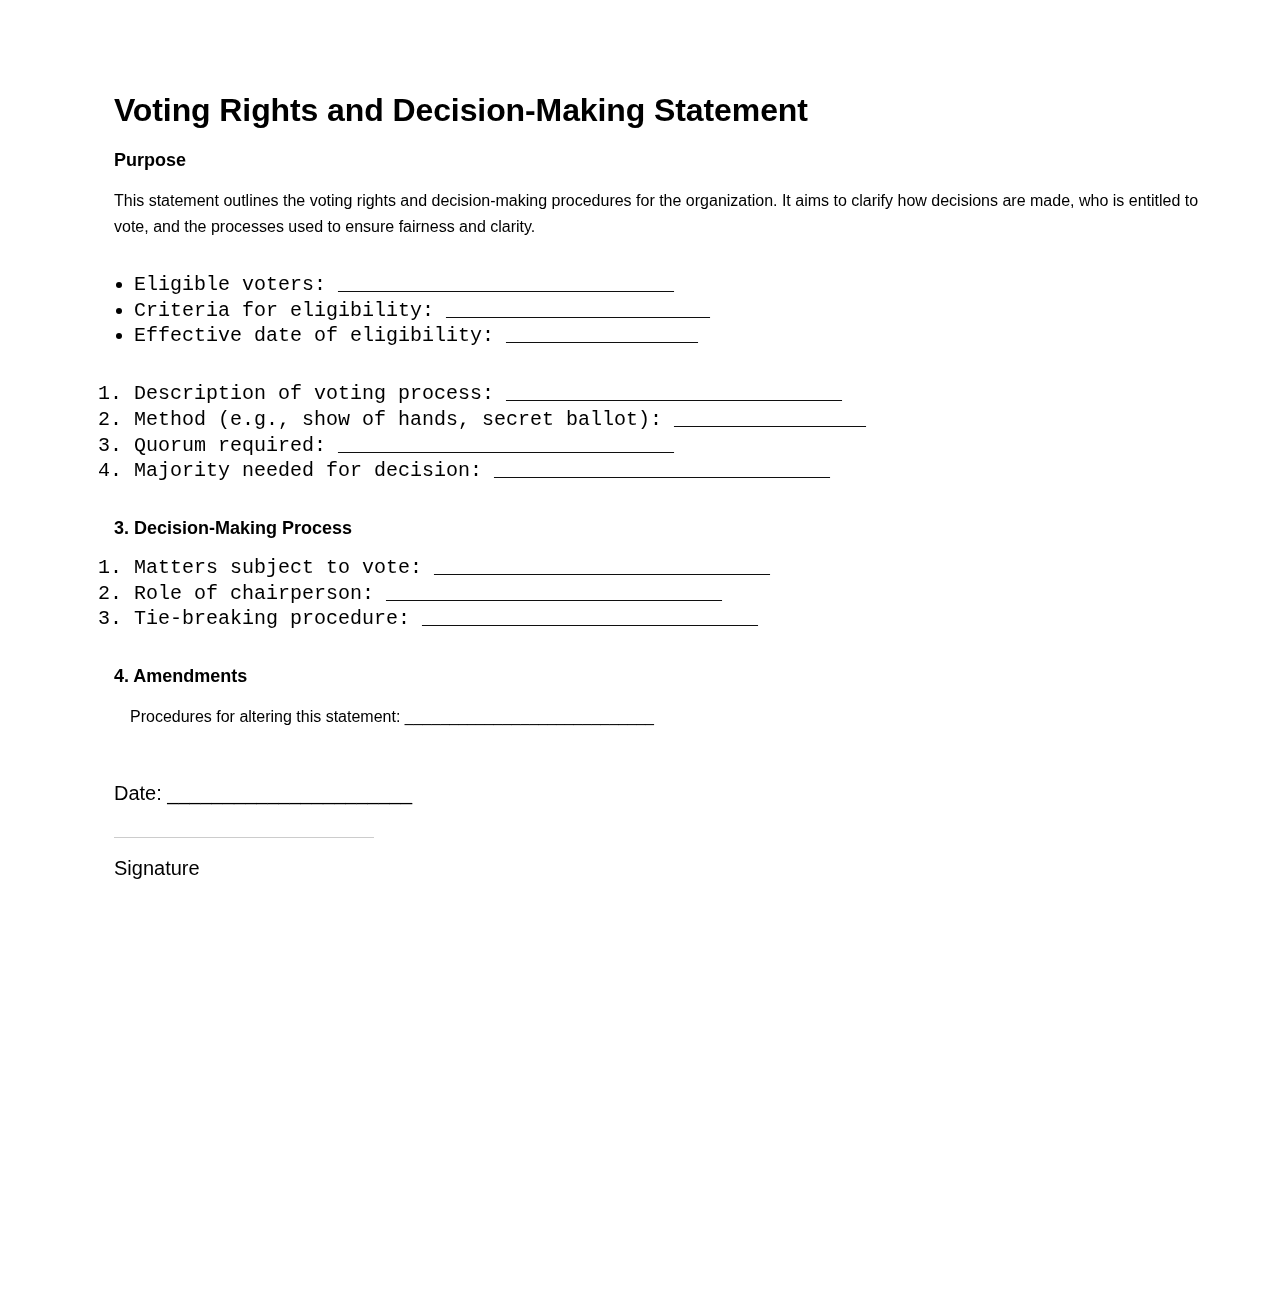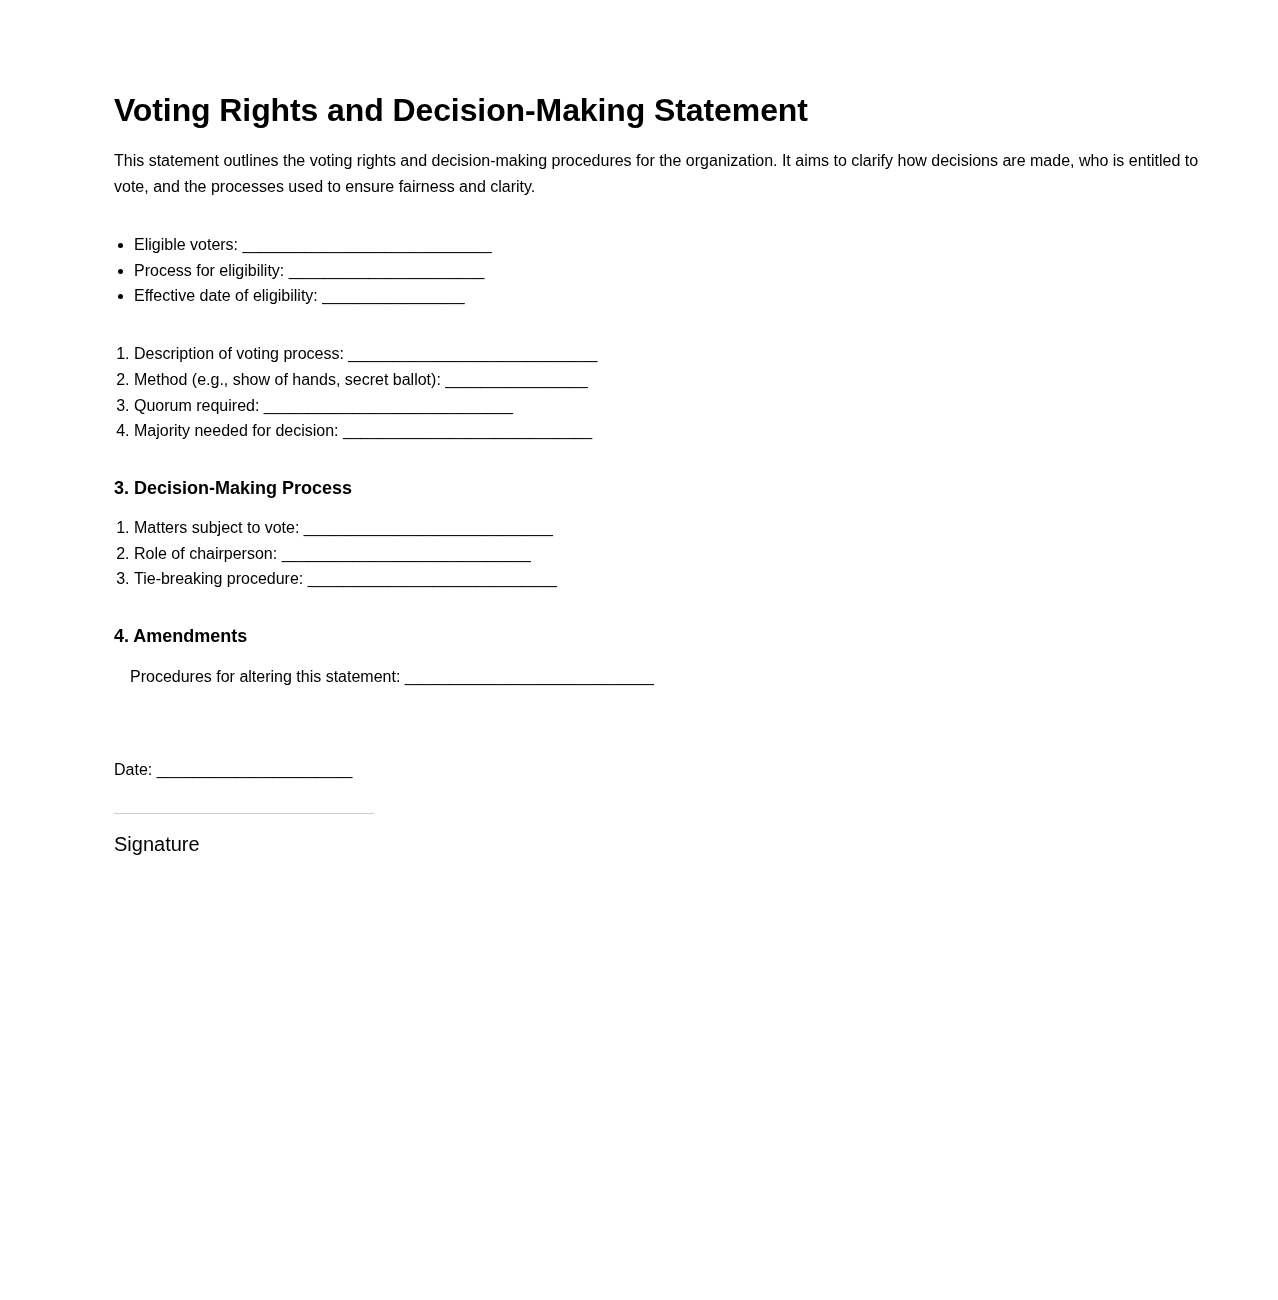--- a/index.html
+++ b/index.html
@@ -27,47 +27,49 @@
   p.body-text {
     font-size: 16px;
     line-height: 26px;
     margin: 16px 0 0 0;
   }
   .section { margin-top: 32px; }
   .section h3 { margin-bottom: 15px; }
   ul, ol {
     margin: 0;
     padding-left: 20px;
-    font-size: 16px;
+    font-size: 20px;
     line-height: 25.7px;
+    font-family: Liberation Mono, monospace;
   }
   ul { list-style: disc; }
   ol { list-style: decimal; }
   li { padding-left: 0; }
   .amend-text { font-size: 16px; line-height: 25px; margin: 16px; }
-  .date-line { font-size: 16px; margin-top: 68px; line-height: 25px; }
+  .date-line { font-size: 20px; margin-top: 52px; line-height: 25px; }
   .sig-line {
     width: 260px;
     border-top: 1px solid #cccccc;
     margin-top: 31px;
   }
   .sig-label { font-size: 20px; margin-top: 20px; line-height: 20px; }
 </style>
 </head>
 <body>
 
 <div class="page">
   <h1>Voting Rights and Decision-Making Statement</h1>
 
+  <h3 class="purpose-h">Purpose</h3>
   <p class="body-text">This statement outlines the voting rights and decision-making procedures for the organization. It aims to clarify how decisions are made, who is entitled to vote, and the processes used to ensure fairness and clarity.</p>
 
   <div class="section">
     <ul>
       <li>Eligible voters: ____________________________</li>
-      <li>Process for eligibility: ______________________</li>
+      <li>Criteria for eligibility: ______________________</li>
       <li>Effective date of eligibility: ________________</li>
     </ul>
   </div>
 
   <div class="section">
     <ol>
       <li>Description of voting process: ____________________________</li>
       <li>Method (e.g., show of hands, secret ballot): ________________</li>
       <li>Quorum required: ____________________________</li>
       <li>Majority needed for decision: ____________________________</li>

